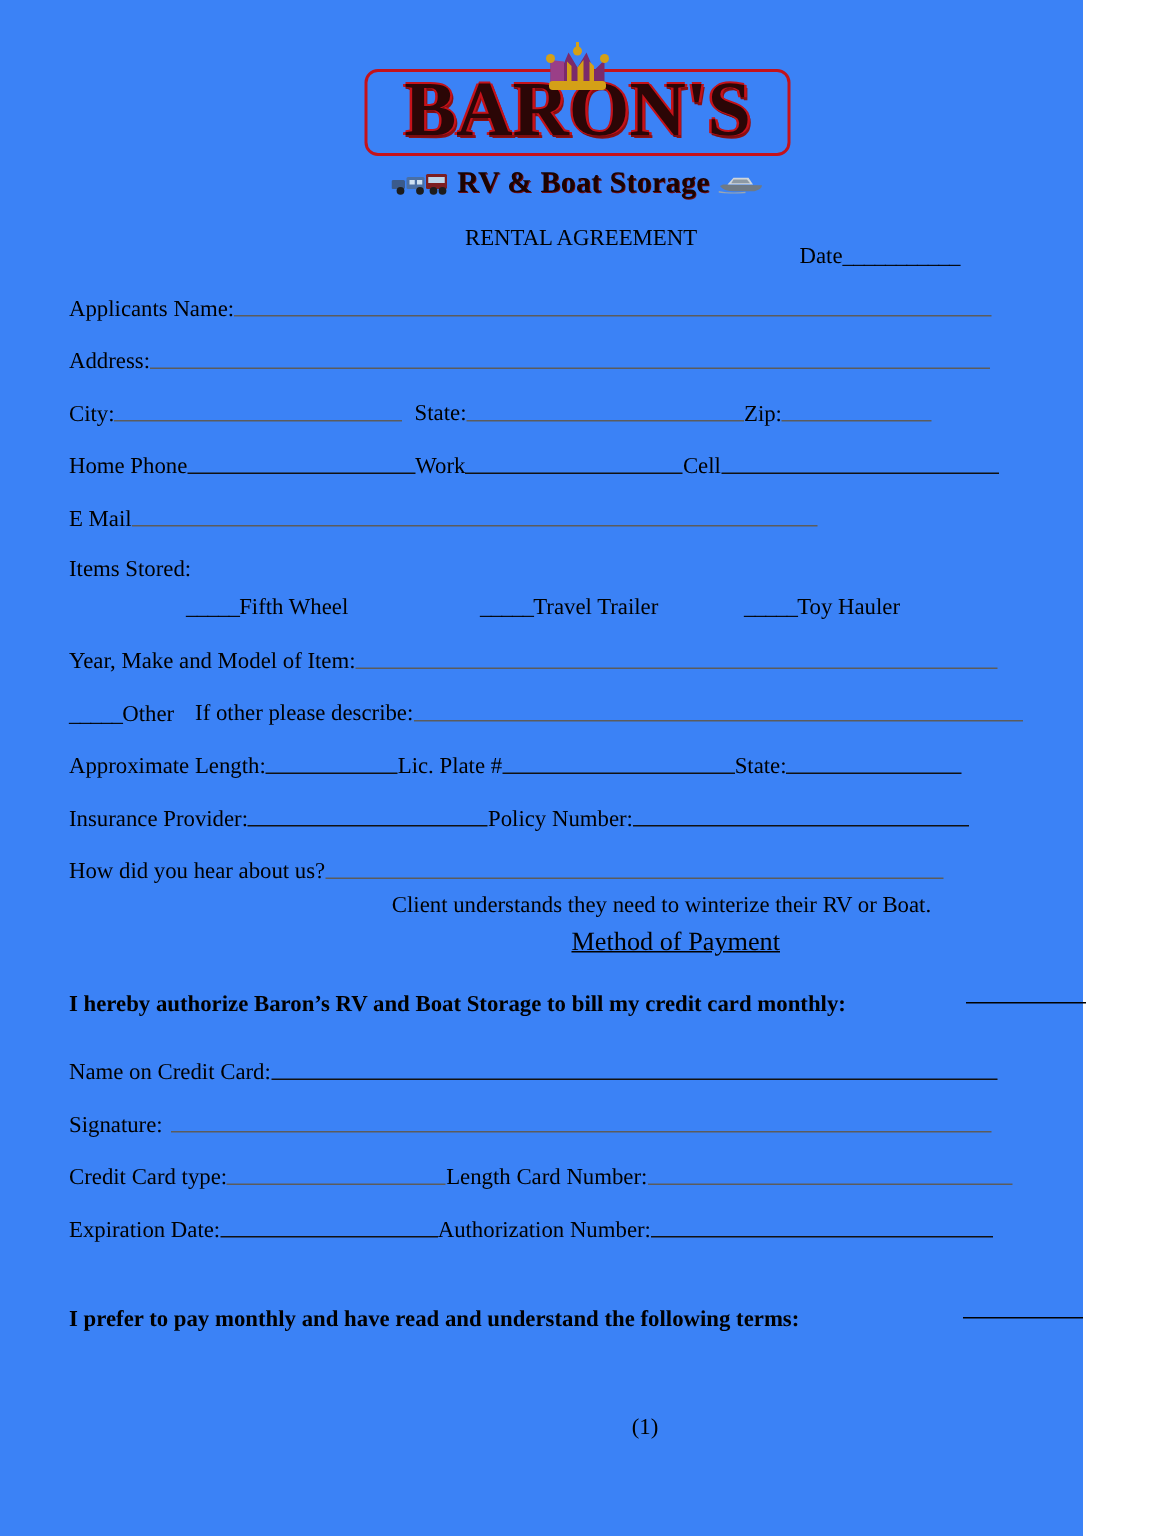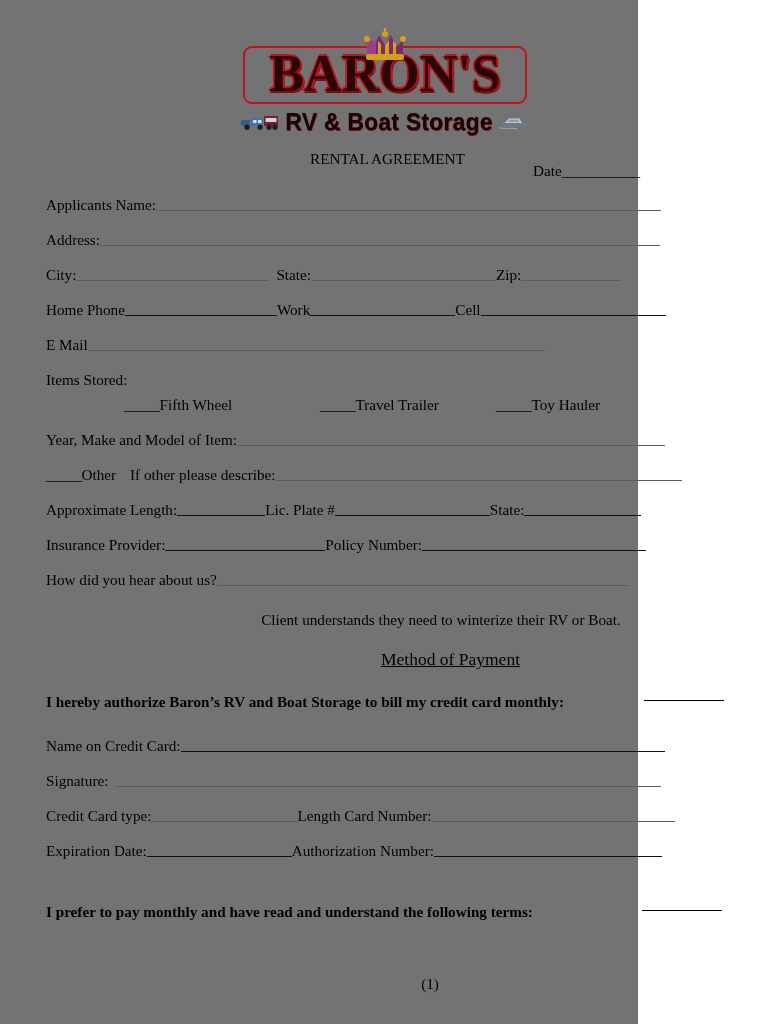--- a/index.html
+++ b/index.html
@@ -10,23 +10,23 @@
   body {
     width: 770px;
     height: 1024px;
     font-family: "Liberation Serif", "DejaVu Serif", serif;
     color: #000000;
     position: relative;
     overflow: hidden;
   }
   .page {
     position: relative;
-    width: 638px;
+    width: 722px;
     height: 1024px;
-    background: #737373;
+    background: #3b82f6;
   }
 
   
   .logo-block {
     position: absolute;
     left: 0;
     top: 28px;
     width: 770px;
     text-align: center;
   }
@@ -80,23 +80,23 @@
   .tagline-row {
     position: relative;
     margin-top: 5px;
     height: 26px;
     display: flex;
     align-items: center;
     justify-content: center;
     gap: 6px;
   }
   .tagline-text {
-    font-family: Liberation Sans, sans-serif;
+    font-family: Liberation Serif, serif;
     font-weight: bold;
-    font-size: 23px;
+    font-size: 20px;
     color: #1a0303;
     text-shadow: 0.6px 0.6px 0 #6e0a0c;
     white-space: nowrap;
     letter-spacing: 0.2px;
   }
   .truck-icon { width: 38px; height: 17px; display:block; }
   .boat-icon  { width: 30px; height: 14px; display:block; }
 
   
   .doc {
@@ -155,21 +155,21 @@
   .items-grid .irow {
     position: relative;
     height: 35px;
     white-space: nowrap;
   }
   .items-grid .c1 { position: absolute; left: 78px; }
   .items-grid .c2 { position: absolute; left: 274px; }
   .items-grid .c3 { position: absolute; left: 450px; }
 
   .center-line {
-    margin: 16px 46px;
+    margin: 0 46px;
     font-size: 15.2px;
     text-align: center;
     height: 22px;
     padding-left: 112px;
   }
   .mop {
     margin: 0 46px;
     text-align: center;
     font-size: 17.5px;
     height: 30px;

